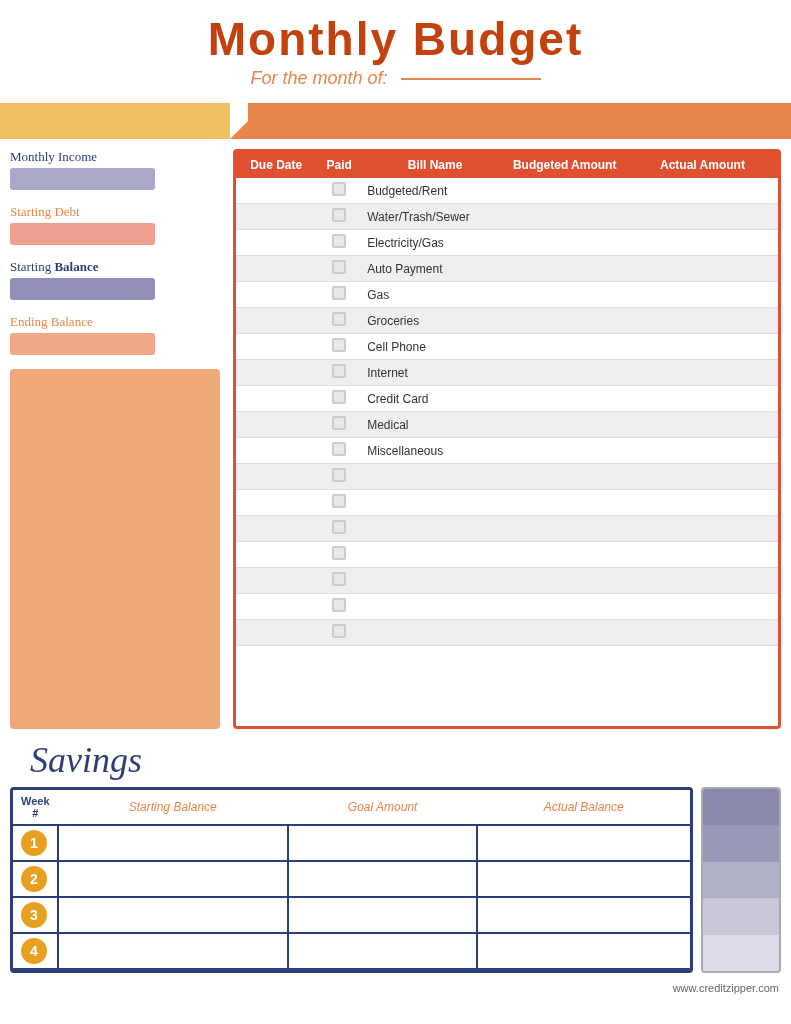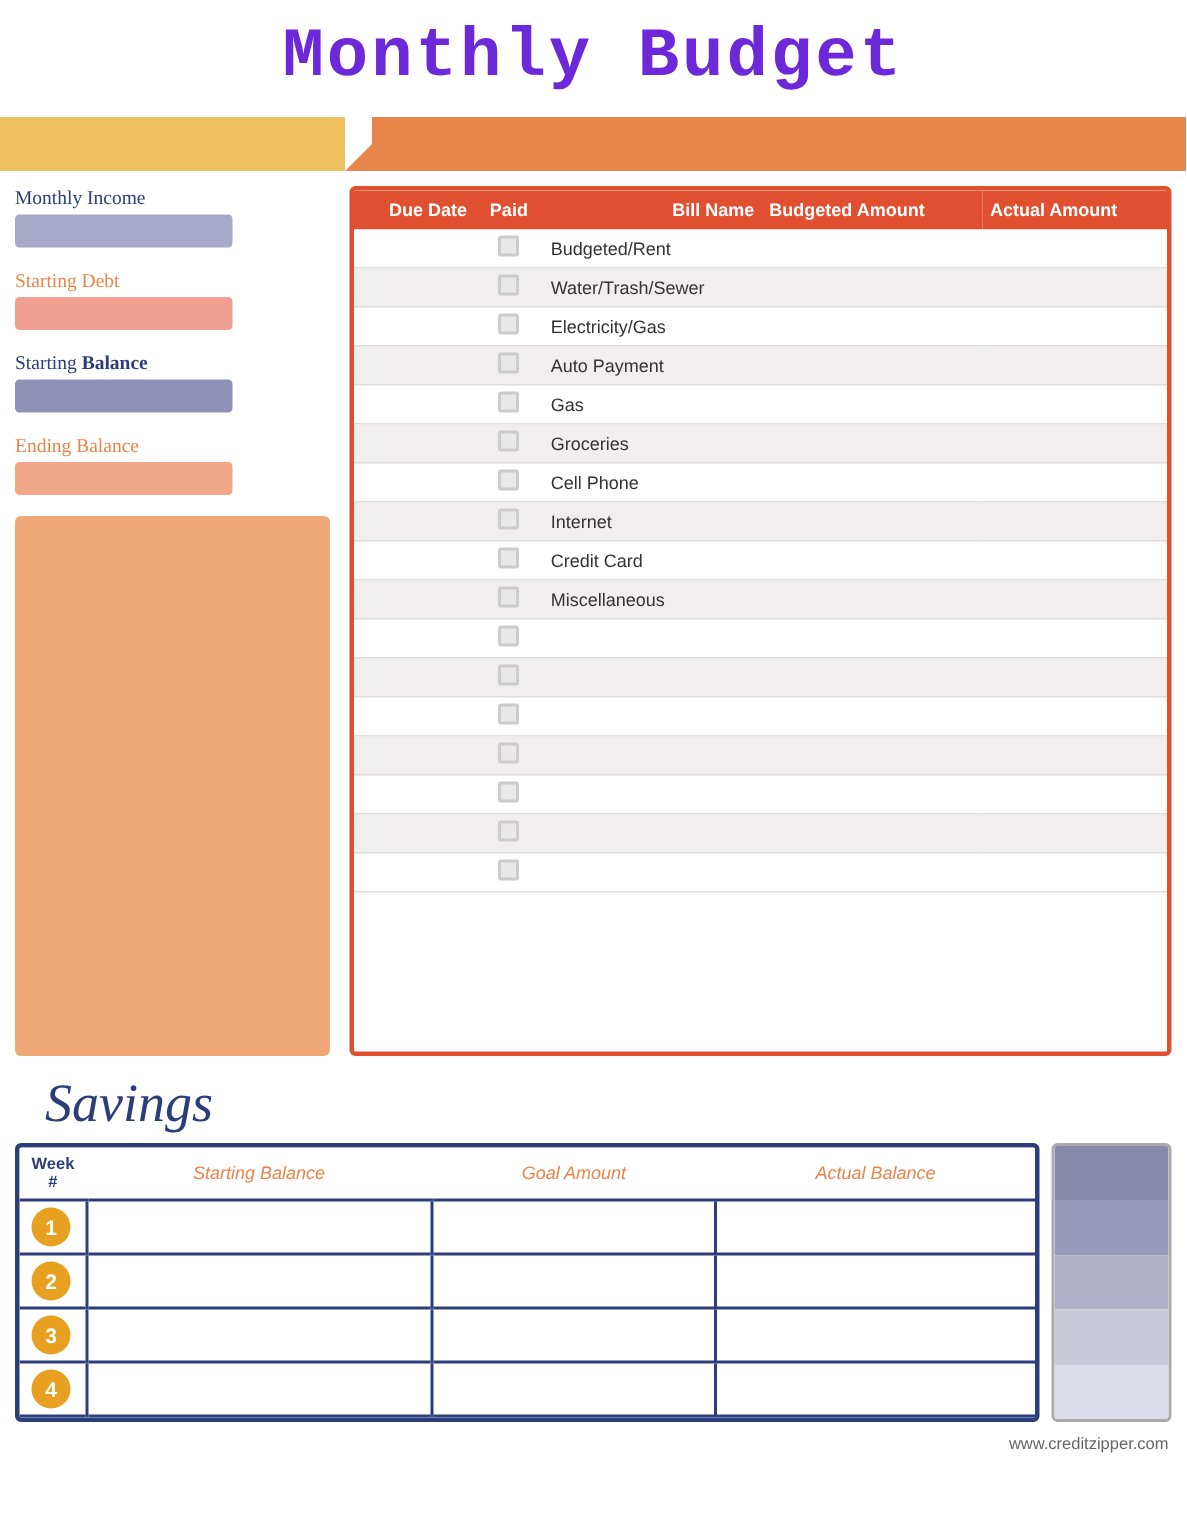--- a/index.html
+++ b/index.html
@@ -14,22 +14,22 @@
 
     
     .header {
       text-align: center;
       padding-top: 12px;
       padding-bottom: 4px;
     }
     .header-title {
       font-size: 46px;
       font-weight: bold;
-      color: #6d28d9;
-      font-family: Liberation Mono, monospace;
+      color: #c2410c;
+      font-family: Liberation Sans, sans-serif;
       letter-spacing: 2px;
     }
     .header-subtitle {
       font-size: 18px;
       color: #e8854a;
       font-style: italic;
       margin-top: 2px;
     }
     .header-subtitle span.line {
       display: inline-block;
@@ -98,21 +98,21 @@
       border-collapse: collapse;
       font-size: 12px;
     }
 
     .budget-table thead tr {
       background: #e05030;
       color: #fff;
     }
     .budget-table thead th {
       padding: 6px 5px;
-      text-align: right;
+      text-align: center;
       font-weight: bold;
       font-size: 12px;
     }
     .budget-table thead th.center { text-align: center; }
     .budget-table thead th.right { text-align: left; }
 
     .budget-table tbody tr:nth-child(even) {
       background: #f0eeee;
     }
     .budget-table tbody tr:nth-child(odd) {
@@ -269,20 +269,24 @@
       flex: 1;
       clip-path: polygon(18px 0, 100% 0, 100% 100%, 0 100%, 18px 50%);
     }
 
   </style>
 </head>
 <body>
 
 <div class="header">
   <div class="header-title">Monthly Budget</div>
+  <div class="header-subtitle">
+    <span>For the month of:</span>
+    <span class="line"></span>
+  </div>
 </div>
 
 <div class="banner-wrap">
   <div class="banner-yellow">
     <span class="chev-y"></span>
     <span class="chev-y"></span>
     <span class="chev-y"></span>
     <span class="chev-y"></span>
     <span class="chev-y"></span>
     <span class="chev-y"></span>
@@ -390,20 +394,27 @@
           <tr>
             <td></td>
             <td class="center"><span class="check-box"></span></td>
             <td>Credit Card</td>
             <td></td>
             <td></td>
           </tr>
           <tr>
             <td></td>
             <td class="center"><span class="check-box"></span></td>
+            <td>Medical</td>
+            <td></td>
+            <td></td>
+          </tr>
+          <tr>
+            <td></td>
+            <td class="center"><span class="check-box"></span></td>
             <td>Miscellaneous</td>
             <td></td>
             <td></td>
           </tr>
           <tr>
             <td></td>
             <td class="center"><span class="check-box"></span></td>
             <td></td>
             <td></td>
             <td></td>

